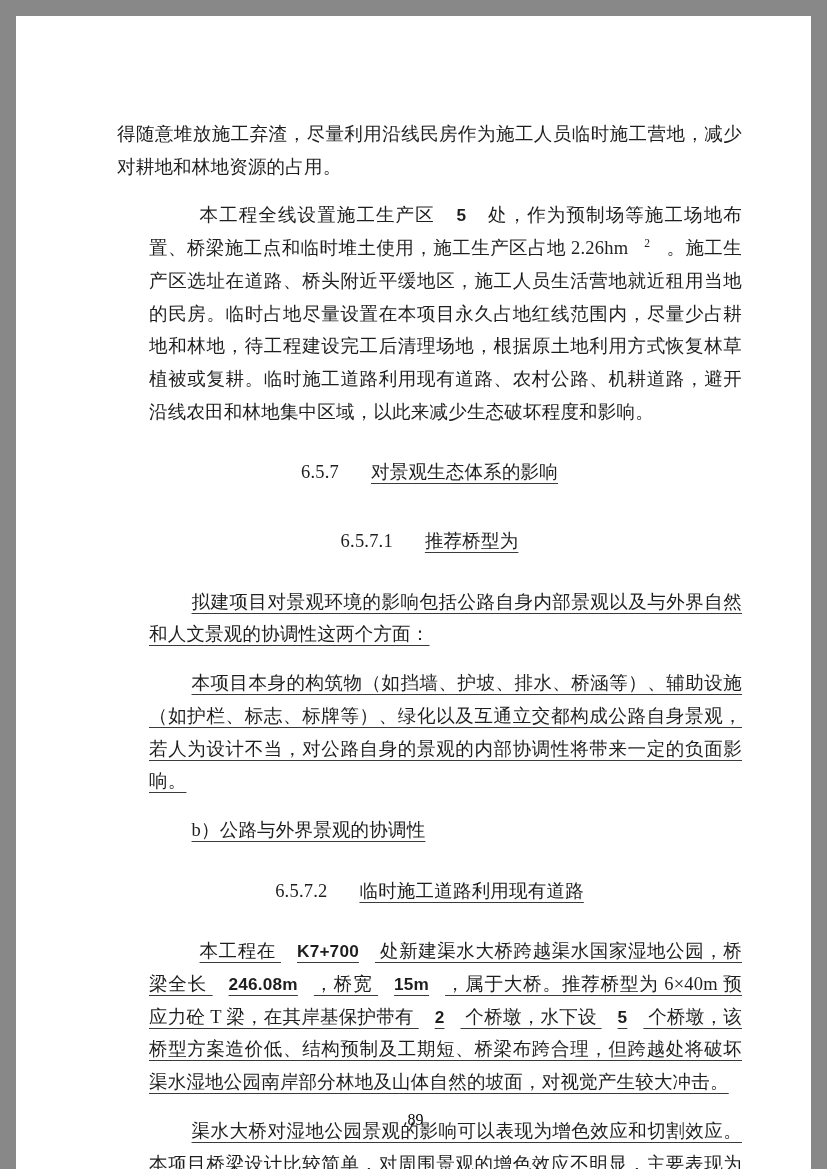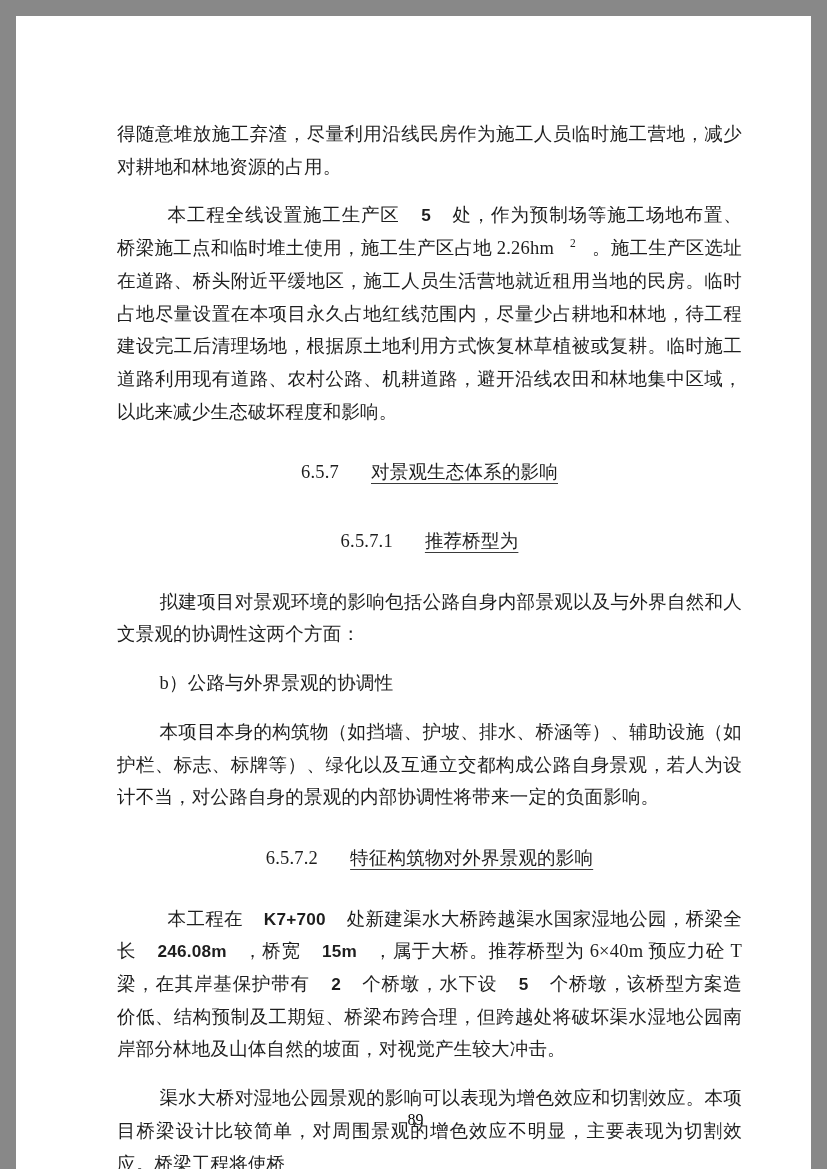--- a/index.html
+++ b/index.html
@@ -18,22 +18,23 @@
     position: absolute;
     top: 86px;
     left: 85px;
     width: 657px;
     font-size: 18.5px;
     line-height: 32.7px;
     text-align: justify;
     letter-spacing: 0.2px;
   }
   .para { margin: 0; }
-  .indent { text-indent: 2.3em; }
+  .indent { text-indent: 2.3em; margin-left: 32px; }
   .ul {
+    text-decoration: underline;
     text-decoration-thickness: 1px;
     text-underline-offset: 5px;
     text-decoration-color: #3a3a3a;
   }
   .heading { margin: 4px; text-align: center; }
   .hnum { display: inline-block; margin-right: 16px; }
   .htitle {
     text-decoration: underline;
     text-decoration-thickness: 1px;
     text-underline-offset: 5px;
@@ -73,28 +74,28 @@
       <span class="hnum">6.5.7</span><span class="htitle">对景观生态体系的影响</span>
     </p>
 
     <p class="heading">
       <span class="hnum">6.5.7.1</span><span class="htitle">推荐桥型为</span>
     </p>
 
     <p class="para indent ul">拟建项目对景观环境的影响包括公路自身内部景观以及与外界自然和人文景观的协调性这两个方面：</p>
 
 
+    <p class="para indent ul">本项目本身的构筑物（如挡墙、护坡、排水、桥涵等）、辅助设施（如护栏、标志、标牌等）、绿化以及互通立交都构成公路自身景观，若人为设计不当，对公路自身的景观的内部协调性将带来一定的负面影响。</p>
+
     <p class="para indent ul">b）公路与外界景观的协调性</p>
-
-    <p class="para indent ul">本项目本身的构筑物（如挡墙、护坡、排水、桥涵等）、辅助设施（如护栏、标志、标牌等）、绿化以及互通立交都构成公路自身景观，若人为设计不当，对公路自身的景观的内部协调性将带来一定的负面影响。</p>
 
 
 
     <p class="heading">
-      <span class="hnum">6.5.7.2</span><span class="htitle">特征构筑物对外界景观的影响</span>
+      <span class="hnum">6.5.7.2</span><span class="htitle">临时施工道路利用现有道路</span>
     </p>
 
     <p class="para indent ul"><span>本工程在 </span><span class="run-b">K7+700</span><span> 处新建渠水大桥跨越渠水国家湿地公园，桥梁全长 </span><span class="run-b">246.08m</span><span>，桥宽 </span><span class="run-b">15m</span><span>，属于大桥。推荐桥型为 6×40m 预应力砼 T 梁，在其岸基保护带有 </span><span class="run-b">2</span><span> 个桥墩，水下设 </span><span class="run-b">5</span><span> 个桥墩，该桥型方案造价低、结构预制及工期短、桥梁布跨合理，但跨越处将破坏渠水湿地公园南岸部分林地及山体自然的坡面，对视觉产生较大冲击。</span></p>
 
     <p class="para indent ul">渠水大桥对湿地公园景观的影响可以表现为增色效应和切割效应。本项目桥梁设计比较简单，对周围景观的增色效应不明显，主要表现为切割效应。桥梁工程将使桥</p>
 
   </div>
 
   <div class="pagenum">89</div>
 </div>

